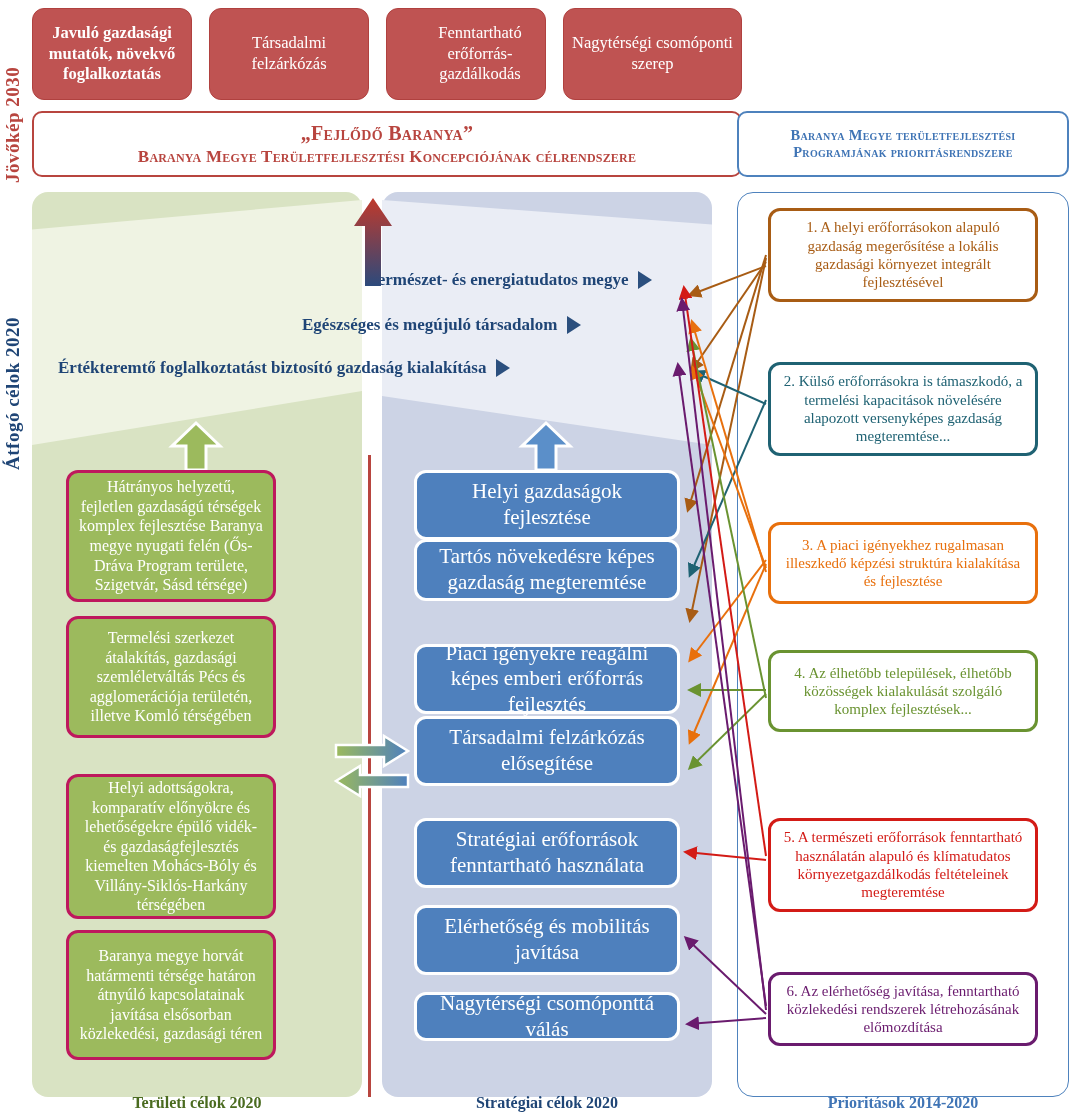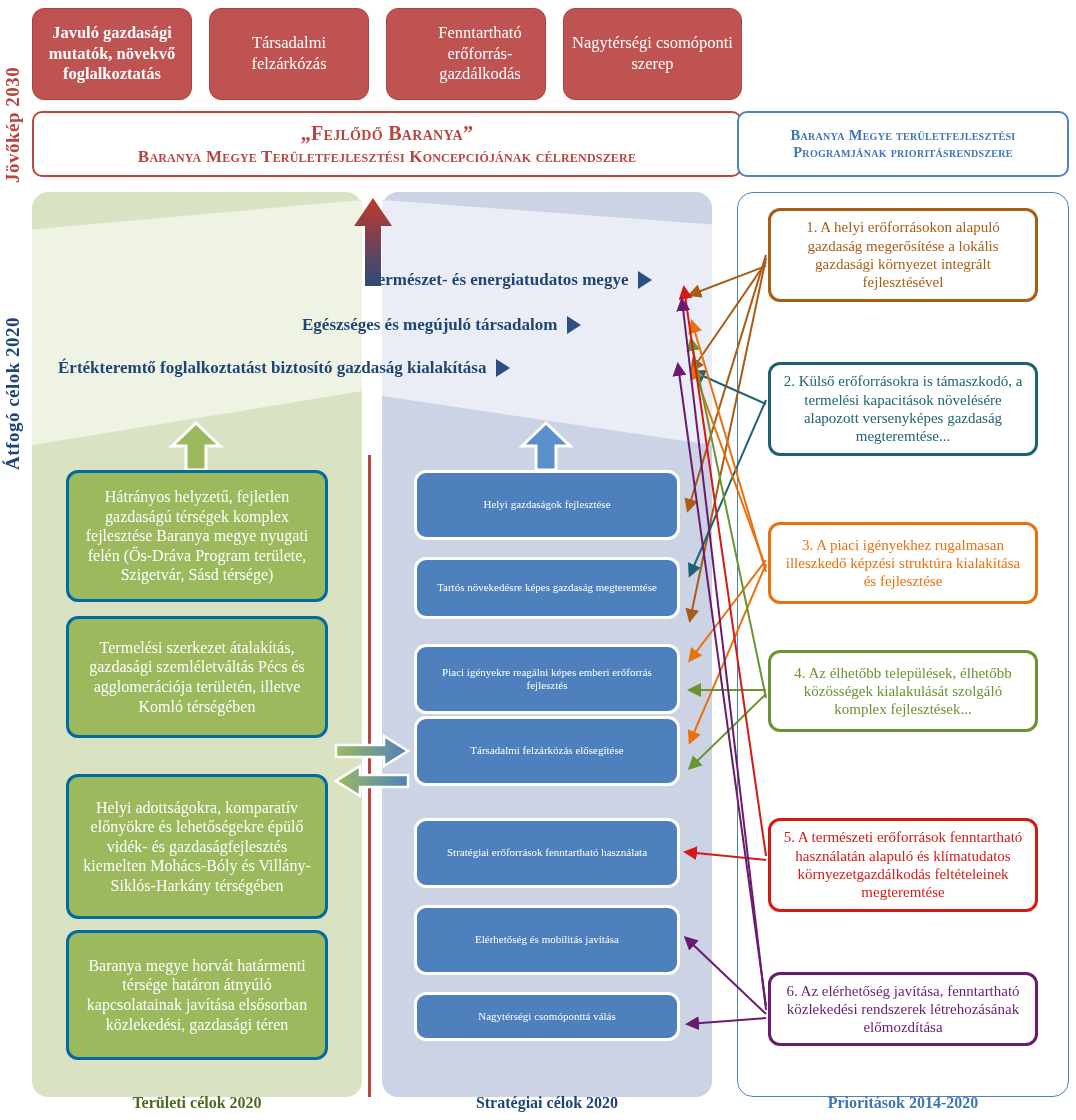--- a/index.html
+++ b/index.html
@@ -116,32 +116,32 @@
 
   
   #terr-up-arrow{position:absolute;left:168px;top:420px;width:56px;height:52px;}
   #strat-up-arrow{position:absolute;left:518px;top:420px;width:56px;height:52px;}
 
   
   #exchange-arrows{position:absolute;left:332px;top:733px;width:80px;height:72px;}
 
   
   .gbox{
-    position:absolute;left:66px;width:262px;
-    background:#9cba5d;border:3px solid #0369a1;border-radius:12px;
+    position:absolute;left:66px;width:210px;
+    background:#9cba5d;border:3px solid #be185d;border-radius:12px;
     color:#ffffff;text-align:center;
     display:flex;align-items:center;justify-content:center;
     font-size:16px;line-height:1.22;padding:8px 10px;box-sizing:border-box;
   }
   .bbox{
     position:absolute;left:414px;width:266px;
     background:#4e80bd;border:3px solid #ffffff;border-radius:12px;
     color:#ffffff;text-align:center;
     display:flex;align-items:center;justify-content:center;
-    font-size:11px;line-height:1.22;padding:6px 10px;box-sizing:border-box;
+    font-size:21px;line-height:1.22;padding:6px 10px;box-sizing:border-box;
   }
   .pbox{
     position:absolute;left:768px;width:270px;
     background:#ffffff;border:3px solid #000;border-radius:12px;
     text-align:center;
     display:flex;align-items:center;justify-content:center;
     font-size:15px;line-height:1.22;padding:6px 9px;box-sizing:border-box;
   }
 
   
@@ -281,21 +281,21 @@
       <path d="M766,1006 L678,365" stroke="#6a1b6e" marker-end="url(#ah-purple)"></path>
     </g>
   </svg>
 
   <div class="gbox" style="top:470px;height:132px;">Hátrányos helyzetű, fejletlen gazdaságú térségek komplex fejlesztése Baranya megye nyugati felén (Ős-Dráva Program területe, Szigetvár, Sásd térsége)</div>
   <div class="gbox" style="top:616px;height:122px;">Termelési szerkezet átalakítás, gazdasági szemléletváltás Pécs és agglomerációja területén, illetve Komló térségében</div>
   <div class="gbox" style="top:774px;height:145px;">Helyi adottságokra, komparatív előnyökre és lehetőségekre épülő vidék- és gazdaságfejlesztés kiemelten Mohács-Bóly és Villány-Siklós-Harkány térségében</div>
   <div class="gbox" style="top:930px;height:130px;">Baranya megye horvát határmenti térsége határon átnyúló kapcsolatainak javítása elsősorban közlekedési, gazdasági téren</div>
 
   <div class="bbox" style="top:470px;height:70px;">Helyi gazdaságok fejlesztése</div>
-  <div class="bbox" style="top:557px;height:62px;">Tartós növekedésre képes gazdaság megteremtése</div>
+  <div class="bbox" style="top:539px;height:62px;">Tartós növekedésre képes gazdaság megteremtése</div>
   <div class="bbox" style="top:644px;height:70px;">Piaci igényekre reagálni képes emberi erőforrás fejlesztés</div>
   <div class="bbox" style="top:716px;height:70px;">Társadalmi felzárkózás elősegítése</div>
   <div class="bbox" style="top:818px;height:70px;">Stratégiai erőforrások fenntartható használata</div>
   <div class="bbox" style="top:905px;height:70px;">Elérhetőség és mobilitás javítása</div>
   <div class="bbox" style="top:992px;height:49px;">Nagytérségi csomóponttá válás</div>
 
   <div class="pbox" style="top:208px;height:94px;border-color:#a85c14;color:#a85c14;">1. A helyi erőforrásokon alapuló gazdaság megerősítése a lokális gazdasági környezet integrált fejlesztésével</div>
   <div class="pbox" style="top:362px;height:94px;border-color:#1f6273;color:#1f6273;">2. Külső erőforrásokra is támaszkodó, a termelési kapacitások növelésére alapozott versenyképes gazdaság megteremtése...</div>
   <div class="pbox" style="top:522px;height:82px;border-color:#e8700d;color:#e8700d;">3. A piaci igényekhez rugalmasan illeszkedő képzési struktúra kialakítása és fejlesztése</div>
   <div class="pbox" style="top:650px;height:82px;border-color:#6a9331;color:#6a9331;">4. Az élhetőbb települések, élhetőbb közösségek kialakulását szolgáló komplex fejlesztések...</div>

